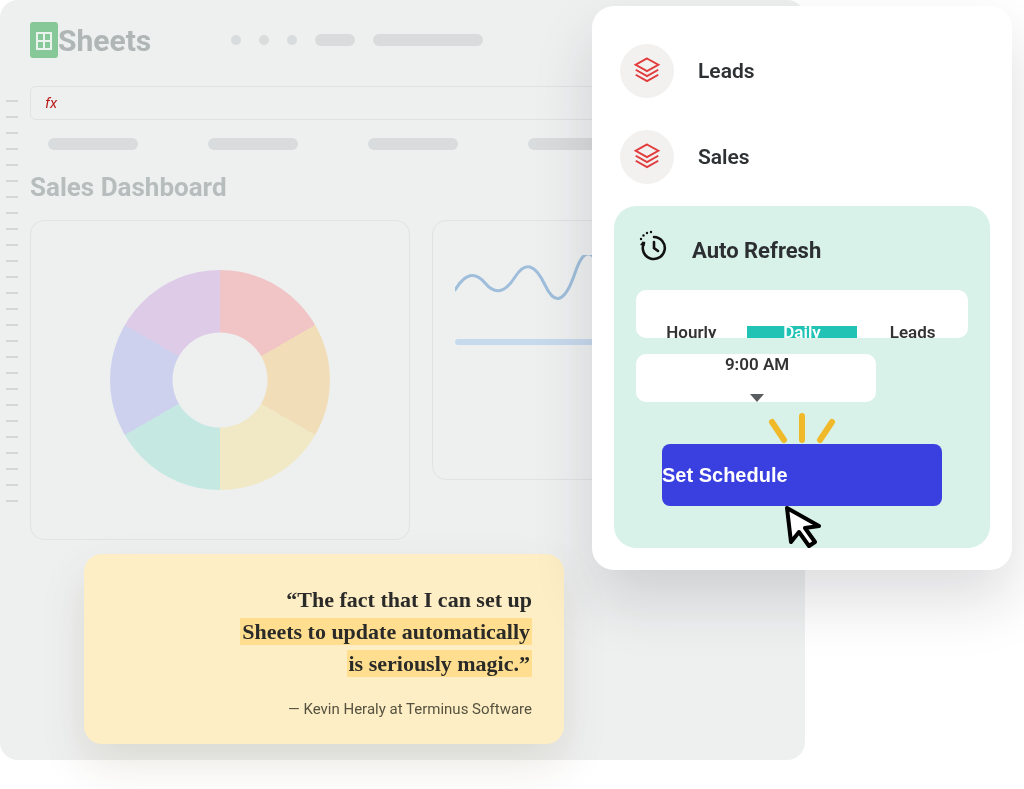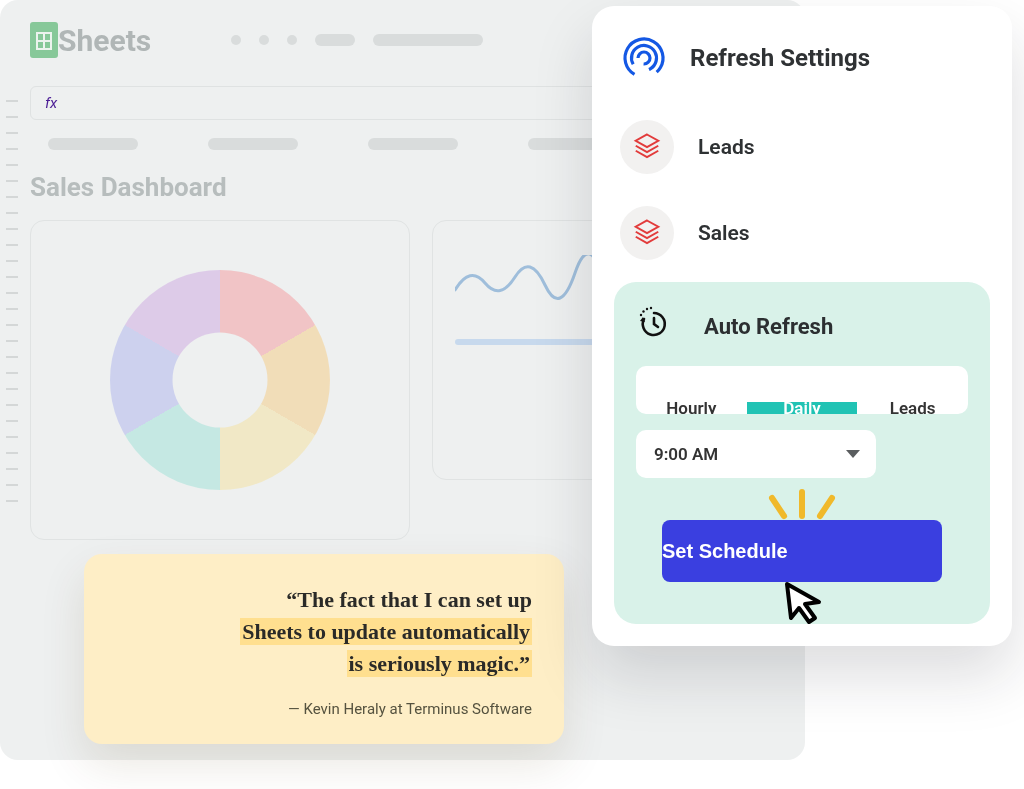--- a/index.html
+++ b/index.html
@@ -62,21 +62,21 @@
   .ph-dot { width:10px; height:10px; border-radius:50%; background:#d9dcdc; }
   .ph-pill { height:12px; border-radius:6px; background:#d9dcdc; }
   .fx-row {
     margin-top: 28px;
     height: 34px;
     border: 1px solid #dfe2e2;
     border-radius: 6px;
     display:flex; align-items:center;
     padding: 0 14px;
     font-style: italic;
-    color:#4c1d95;
+    color:#b91c1c;
     font-size: 15px;
   }
   .col-ph {
     margin-top: 18px;
     display:flex; gap: 70px;
     padding-left: 18px;
   }
   .col-ph .ph-pill { width: 90px; height:12px; }
 
   .dashboard-title {
@@ -198,21 +198,21 @@
   }
 
   .auto-card {
     background:#D9F2E9;
     border-radius:22px;
     padding: 24px 22px 30px;
     margin-top: 8px;
     position:relative;
   }
   .auto-header {
-    display:flex; align-items:center; gap:32px;
+    display:flex; align-items:center; gap:20px;
     margin-bottom: 20px;
   }
   .auto-title {
     font-size:22px; font-weight:700; color:#2c2f31;
   }
   .freq-tabs {
     display:flex;
     background:#fff;
     border-radius:10px;
     overflow:hidden;
@@ -233,20 +233,21 @@
   .time-select {
     background:#fff;
     border-radius:10px;
     height:48px;
     width: 240px;
     display:flex; align-items:center; justify-content:space-between;
     padding: 0 16px 0 18px;
     font-size:17px; font-weight:600; color:#333;
     margin-bottom: 42px;
     cursor:pointer;
+    flex-direction:column;
   }
   .caret-down {
     width:0; height:0;
     border-left:7px solid transparent;
     border-right:7px solid transparent;
     border-top:8px solid #5a5d5f;
   }
   .set-btn {
     width: 280px;
     height: 62px;
@@ -345,30 +346,20 @@
 <div class="quote-card">
   <div class="quote-text">
     <span>“The fact that I can set up</span><br>
     <span class="hl">Sheets to update automatically</span><br>
     <span class="hl">is seriously magic.”</span>
   </div>
   <div class="quote-attrib">— Kevin Heraly at Terminus Software</div>
 </div>
 
 <div class="settings-panel">
-  <div class="settings-header">
-    <span class="coeff-icon">
-      <svg width="48" height="48" viewBox="0 0 48 48">
-        <circle cx="24" cy="24" r="19" stroke="#1458E4" stroke-width="3.2" fill="none" stroke-dasharray="95 30" transform="rotate(120 24 24)"></circle>
-        <circle cx="24" cy="24" r="12.5" stroke="#1458E4" stroke-width="3.2" fill="none" stroke-dasharray="60 20" transform="rotate(150 24 24)"></circle>
-        <circle cx="24" cy="24" r="6" stroke="#1458E4" stroke-width="3.2" fill="none" stroke-dasharray="28 10" transform="rotate(180 24 24)"></circle>
-      </svg>
-    </span>
-    <div class="settings-title">Refresh Settings</div>
-  </div>
 
   <div class="src-item">
     <span class="src-icon">
       <svg width="30" height="30" viewBox="0 0 24 24">
         <path d="M12 2 L21 7 L12 12 L3 7 Z" fill="none" stroke="#E23B3B" stroke-width="1.6"></path>
         <path d="M3 11 L12 16 L21 11" fill="none" stroke="#E23B3B" stroke-width="1.6"></path>
         <path d="M3 15 L12 20 L21 15" fill="none" stroke="#E23B3B" stroke-width="1.6"></path>
       </svg>
     </span>
     <span class="src-label">Leads</span>

